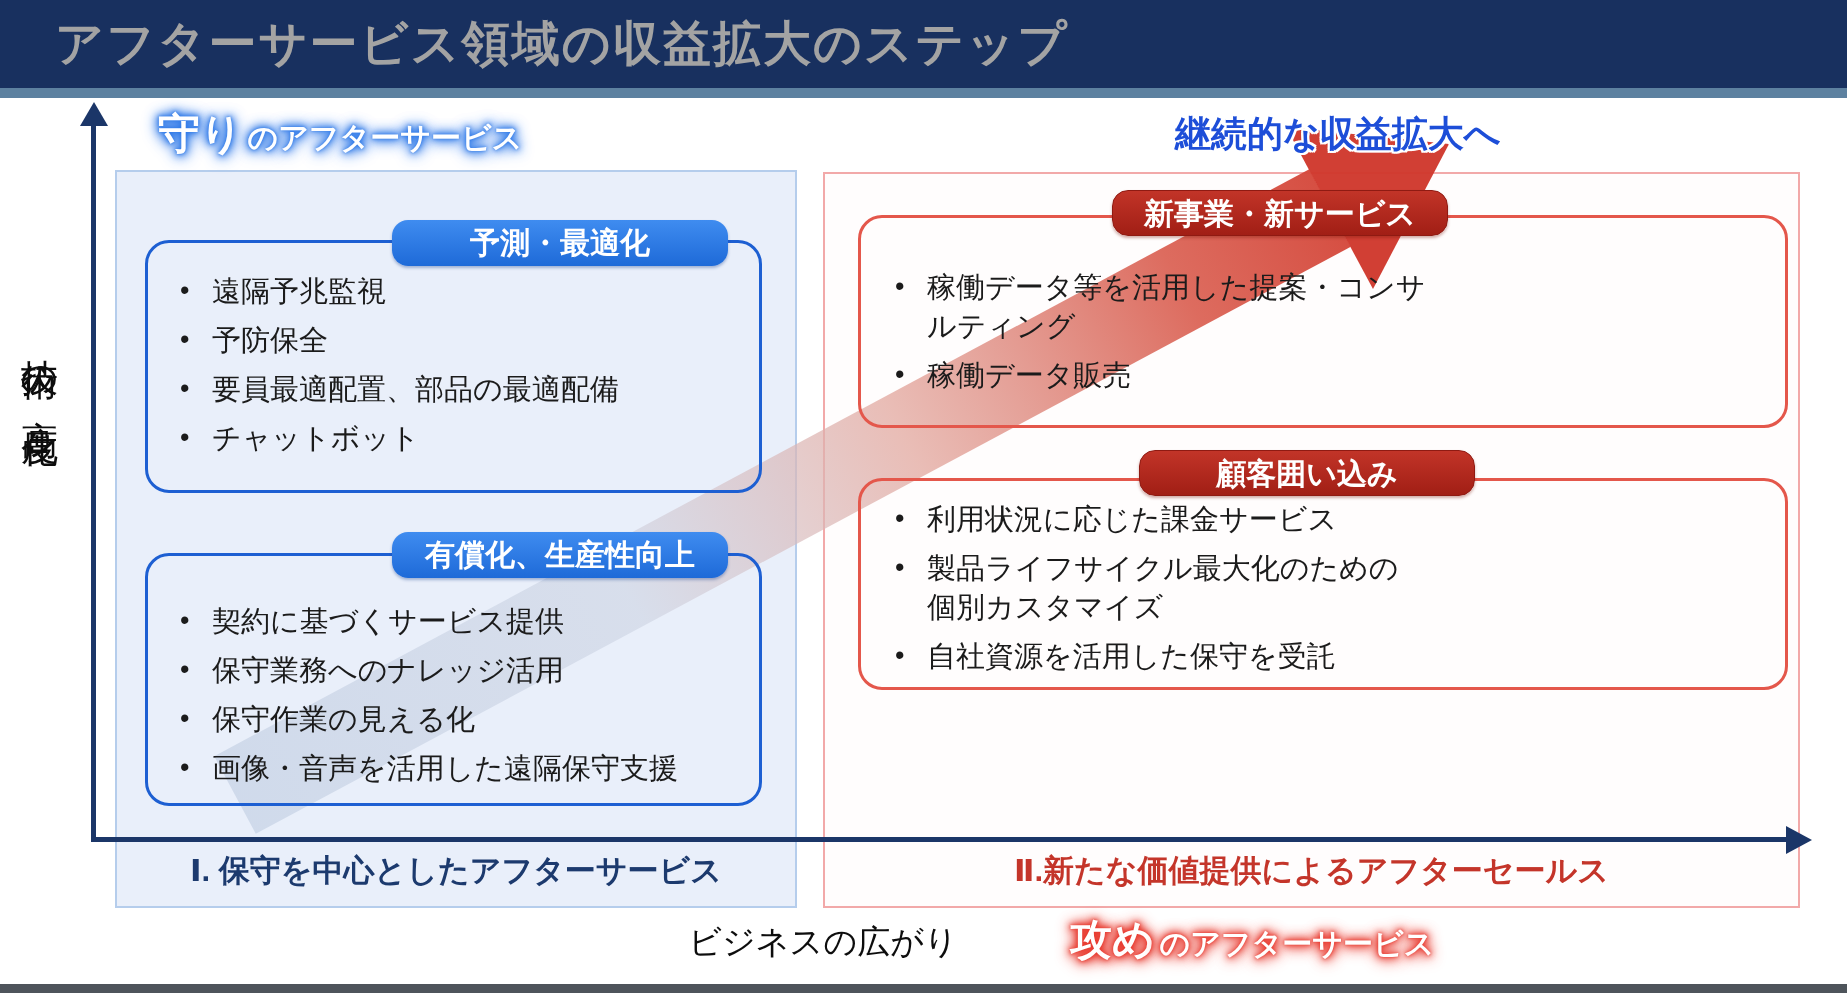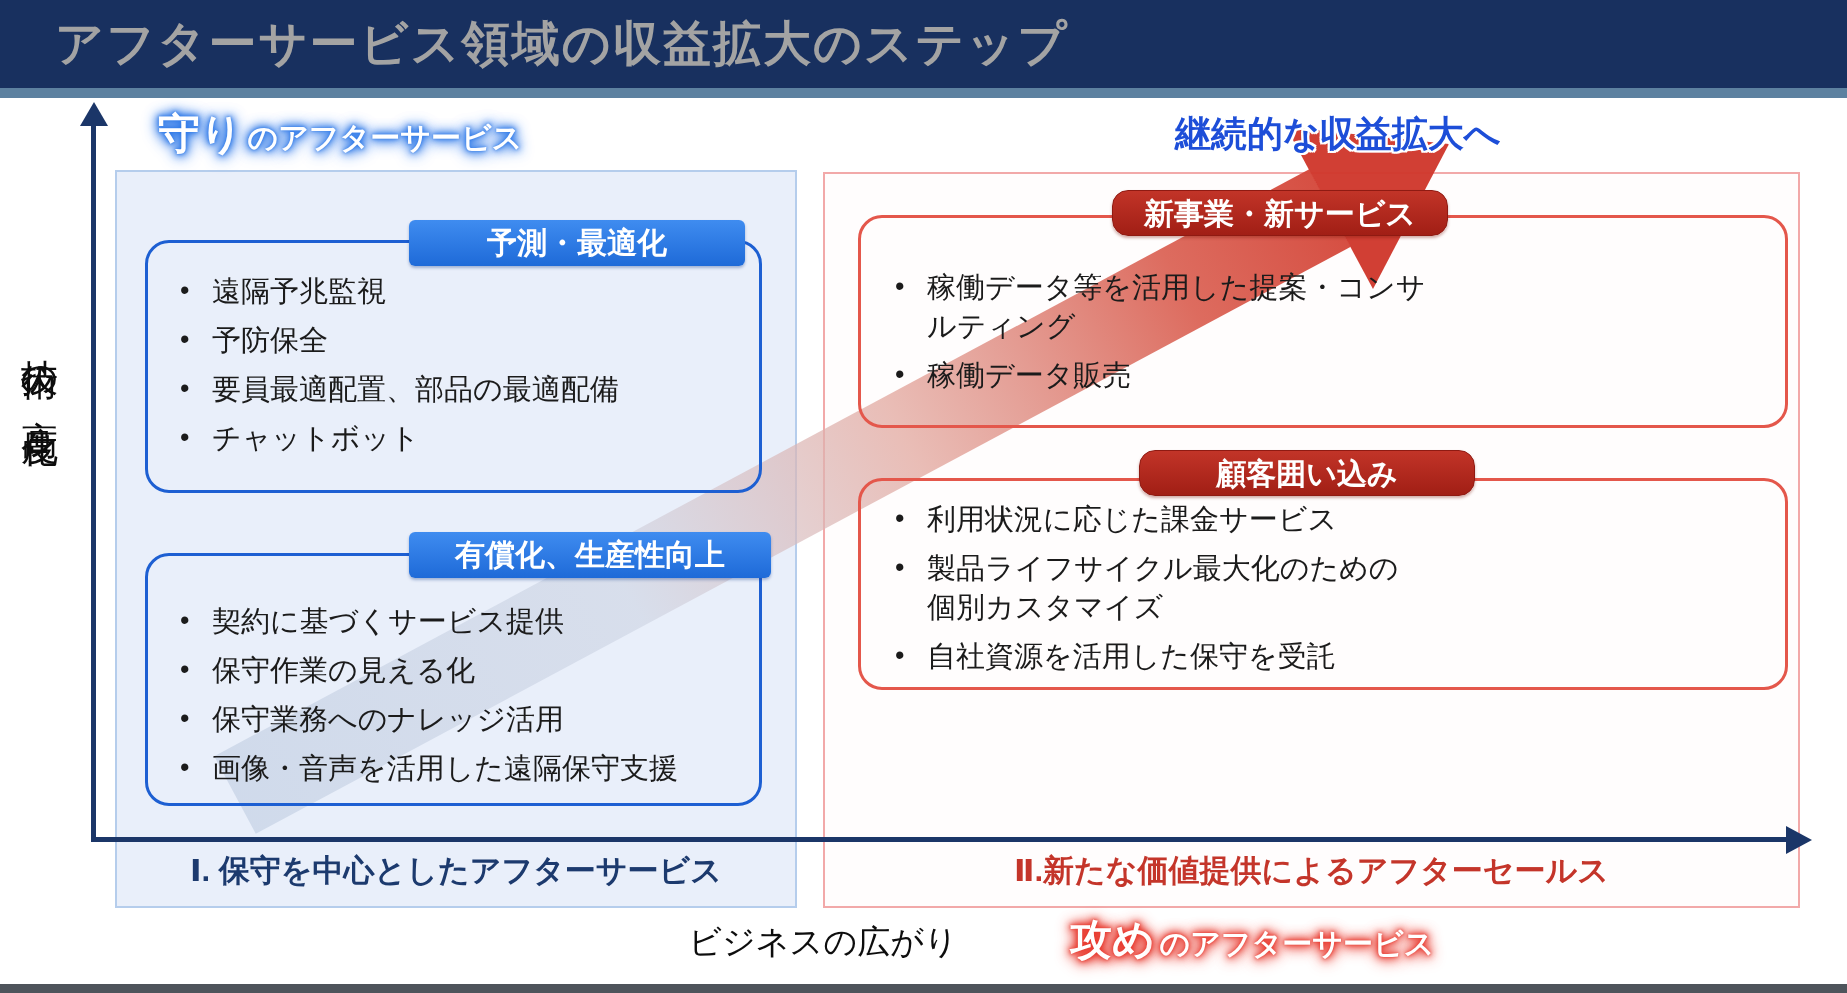--- a/index.html
+++ b/index.html
@@ -43,24 +43,24 @@
   .inner-box{position:absolute;background:transparent;border-radius:24px;box-sizing:border-box;z-index:10;}
   .inner-blue{border:3px solid #1d5fd2;}
   .inner-red{border:3px solid #e4574b;}
   .box-blue-1{left:145px;top:240px;width:617px;height:253px;}
   .box-blue-2{left:145px;top:553px;width:617px;height:253px;}
   .box-red-1{left:858px;top:215px;width:930px;height:213px;}
   .box-red-2{left:858px;top:478px;width:930px;height:212px;}
 
   
   .chip{position:absolute;height:46px;line-height:46px;text-align:center;font-size:30px;font-weight:bold;color:#ffffff;z-index:11;white-space:nowrap;box-sizing:border-box;}
-  .chip-blue{background:linear-gradient(#3f8cf0,#1e6ad8);border-radius:6px;box-shadow:0 2px 3px rgba(20,60,140,.35);margin-left:17px;}
+  .chip-blue{background:linear-gradient(#3f8cf0,#1e6ad8);border-radius:16px;box-shadow:0 2px 3px rgba(20,60,140,.35);}
   .chip-red{background:linear-gradient(#c23428,#a11e15);border-radius:16px;border:1px solid #8f1a12;box-shadow:0 2px 3px rgba(120,20,10,.35);}
   .chip-1{left:392px;top:220px;width:336px;}
-  .chip-2{left:392px;top:532px;width:362px;}
+  .chip-2{left:392px;top:532px;width:336px;}
   .chip-3{left:1112px;top:190px;width:336px;}
   .chip-4{left:1108px;top:450px;width:336px;margin-left:31px;}
 
   
   .bullets{position:absolute;list-style:none;margin:0;padding:0;font-size:29px;color:#1b1b1b;z-index:10;}
   .bullets li{position:relative;padding-left:42px;margin-bottom:10px;line-height:1.35;}
   .bullets li::before{content:"\2022";position:absolute;left:10px;top:0;font-size:27px;color:#1b1b1b;}
   .ul-1{left:170px;top:272px;}
   .ul-2{left:170px;top:602px;}
   .ul-3{left:885px;top:268px;width:560px;}
@@ -123,22 +123,22 @@
     <li>遠隔予兆監視</li>
     <li>予防保全</li>
     <li>要員最適配置、部品の最適配備</li>
     <li>チャットボット</li>
   </ul>
 
   <div class="inner-box inner-blue box-blue-2"></div>
   <div class="chip chip-blue chip-2">有償化、生産性向上</div>
   <ul class="bullets ul-2">
     <li>契約に基づくサービス提供</li>
+    <li>保守業務へのナレッジ活用</li>
     <li>保守作業の見える化</li>
-    <li>保守業務へのナレッジ活用</li>
     <li>画像・音声を活用した遠隔保守支援</li>
   </ul>
 
   <div class="inner-box inner-red box-red-1"></div>
   <div class="chip chip-red chip-3">新事業・新サービス</div>
   <ul class="bullets ul-3">
     <li>稼働データ等を活用した提案・コンサルティング</li>
     <li>稼働データ販売</li>
   </ul>
 

